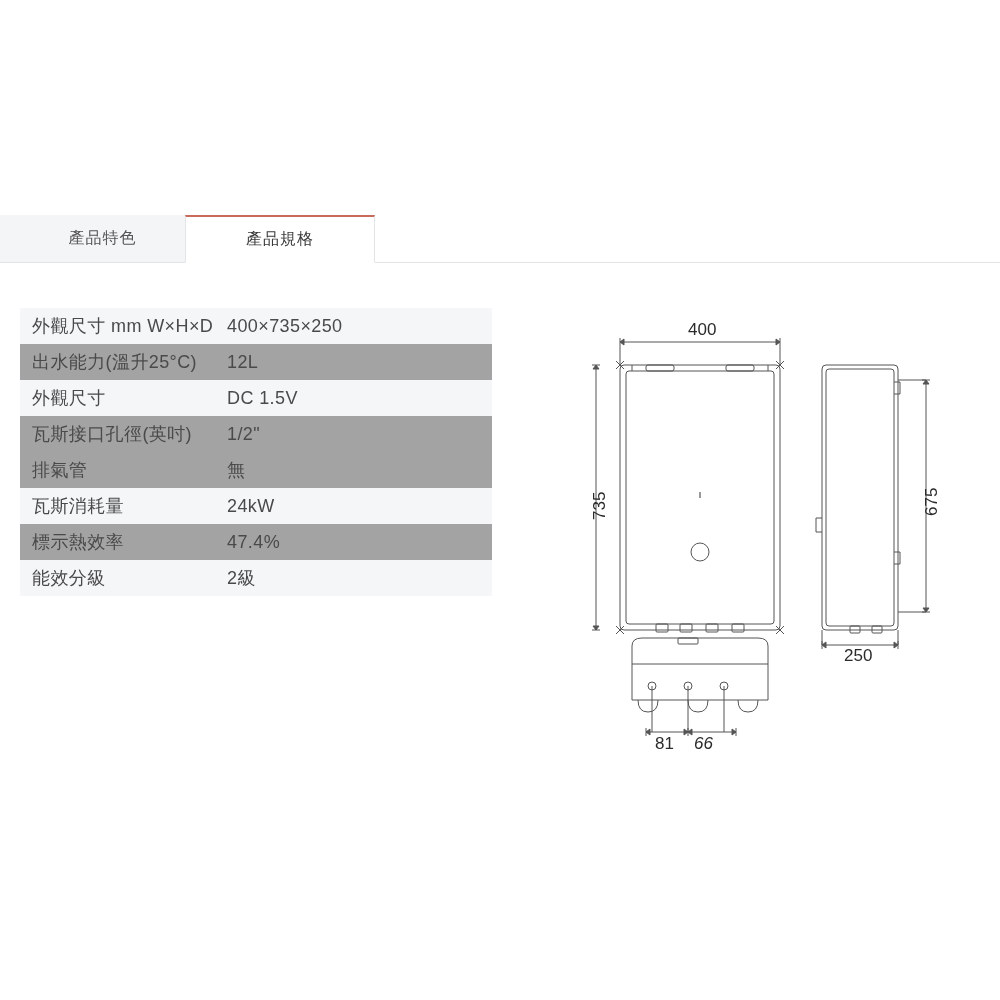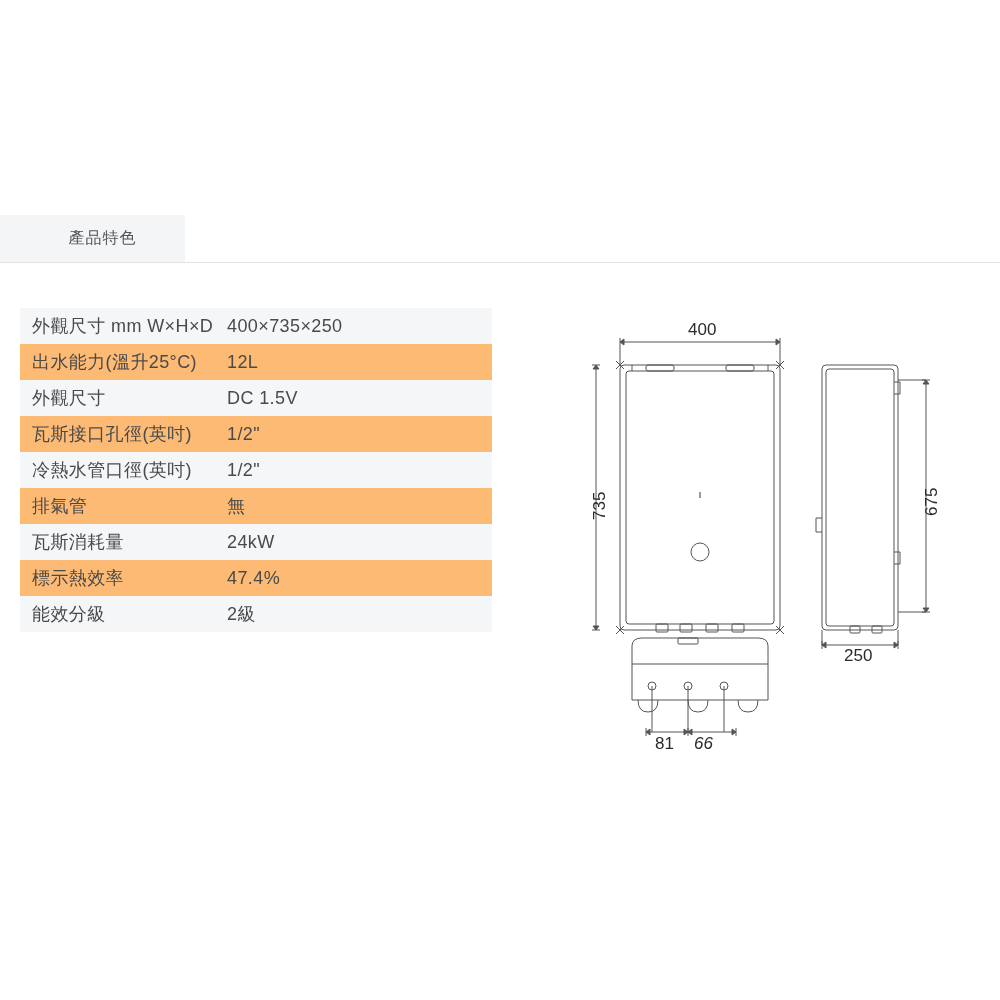--- a/index.html
+++ b/index.html
@@ -59,21 +59,21 @@
 
   
   .spec-table {
     position: absolute;
     left: 20px; top: 308px;
     width: 472px;
     border-collapse: collapse;
   }
   .spec-table tr { height: 36px; }
   .spec-table tr.odd td { background: #f4f6f8; }
-  .spec-table tr.even td { background: #fdba74; }
+  .spec-table tr.even td { background: #a3a3a3; }
   .spec-table td {
     font-size: 18px;
     color: #4a4a4a;
     vertical-align: middle;
     padding: 0 0 0 12px;
     letter-spacing: 0.4px;
     white-space: nowrap;
   }
   .spec-table td.k { width: 195px; }
   .spec-table td.v { width: 277px; }
@@ -98,43 +98,42 @@
 </head>
 <body>
 
 <div id="page">
 
   <div class="tabs">
     <div class="tab-spacer-left"></div>
     <div class="tab inactive">
       <span>產品特色</span>
     </div>
+    <div class="tab active">
+      <span>產品規格</span>
+    </div>
     <div class="tab-spacer-right"></div>
   </div>
 
   <table class="spec-table">
     <tbody>
       <tr class="odd">
         <td class="k">外觀尺寸 mm W×H×D</td>
         <td class="v">400×735×250</td>
       </tr>
       <tr class="even">
         <td class="k">出水能力(溫升25°C)</td>
         <td class="v">12L</td>
       </tr>
       <tr class="odd">
         <td class="k">外觀尺寸</td>
         <td class="v">DC 1.5V</td>
       </tr>
       <tr class="even">
         <td class="k">瓦斯接口孔徑(英吋)</td>
-        <td class="v">1/2"</td>
-      </tr>
-      <tr class="odd">
-        <td class="k">冷熱水管口徑(英吋)</td>
         <td class="v">1/2"</td>
       </tr>
       <tr class="even">
         <td class="k">排氣管</td>
         <td class="v">無</td>
       </tr>
       <tr class="odd">
         <td class="k">瓦斯消耗量</td>
         <td class="v">24kW</td>
       </tr>

